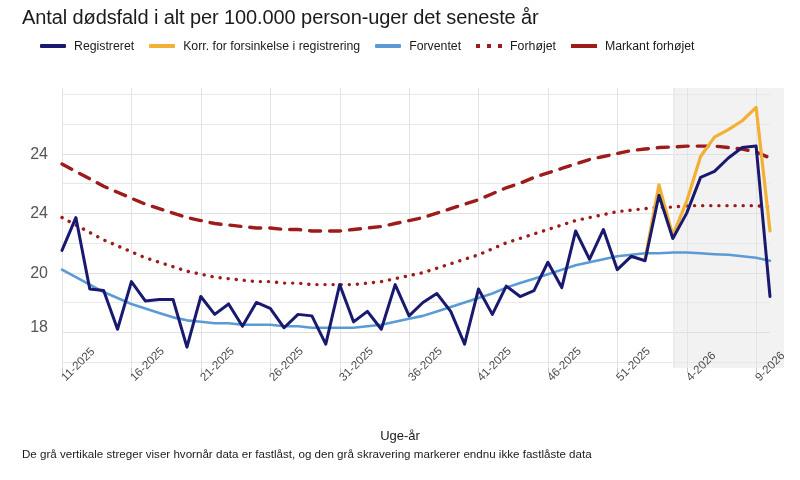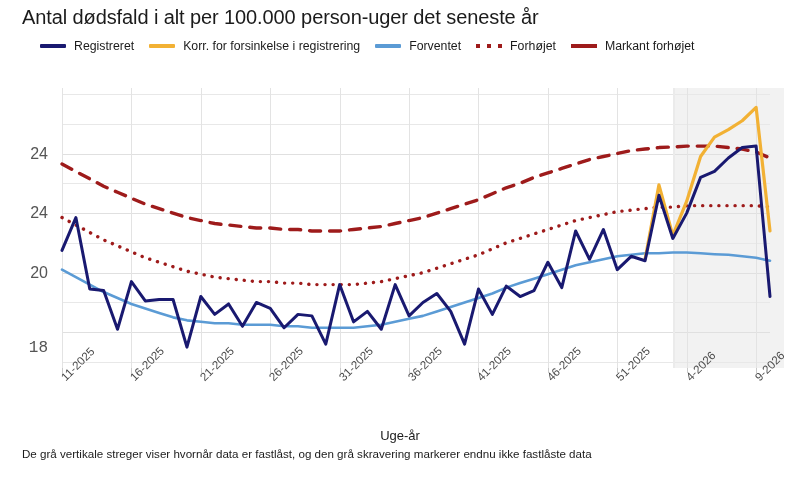--- a/index.html
+++ b/index.html
@@ -105,21 +105,21 @@
     </div>
     <div class="legend-item">
       <span class="legend-swatch">
         <i class="sw-dash" style="background:#9e1b1b"></i>
       </span>
       <span class="legend-label">Markant forhøjet</span>
     </div>
   </div>
 
   <div class="ylabels">
-      <div class="ylabel" style="top: 260px; font-family: Liberation Mono, monospace;">18</div>
+      <div class="ylabel" style="top: 239px;">18</div>
       <div class="ylabel" style="top: 184.681px;">20</div>
       <div class="ylabel" style="top: 125.106px;">24</div>
       <div class="ylabel" style="top: 65.5319px;">24</div>
     </div>
 
   <div class="plot">
     <div class="plot-bg"></div>
     <div class="shade" style="left: 610.824px; width: 111.059px; background: rgb(242, 242, 242);"></div>
     <div id="grid-layer">
         <div class="gridline-h" style="top: 274.043px;"></div>

